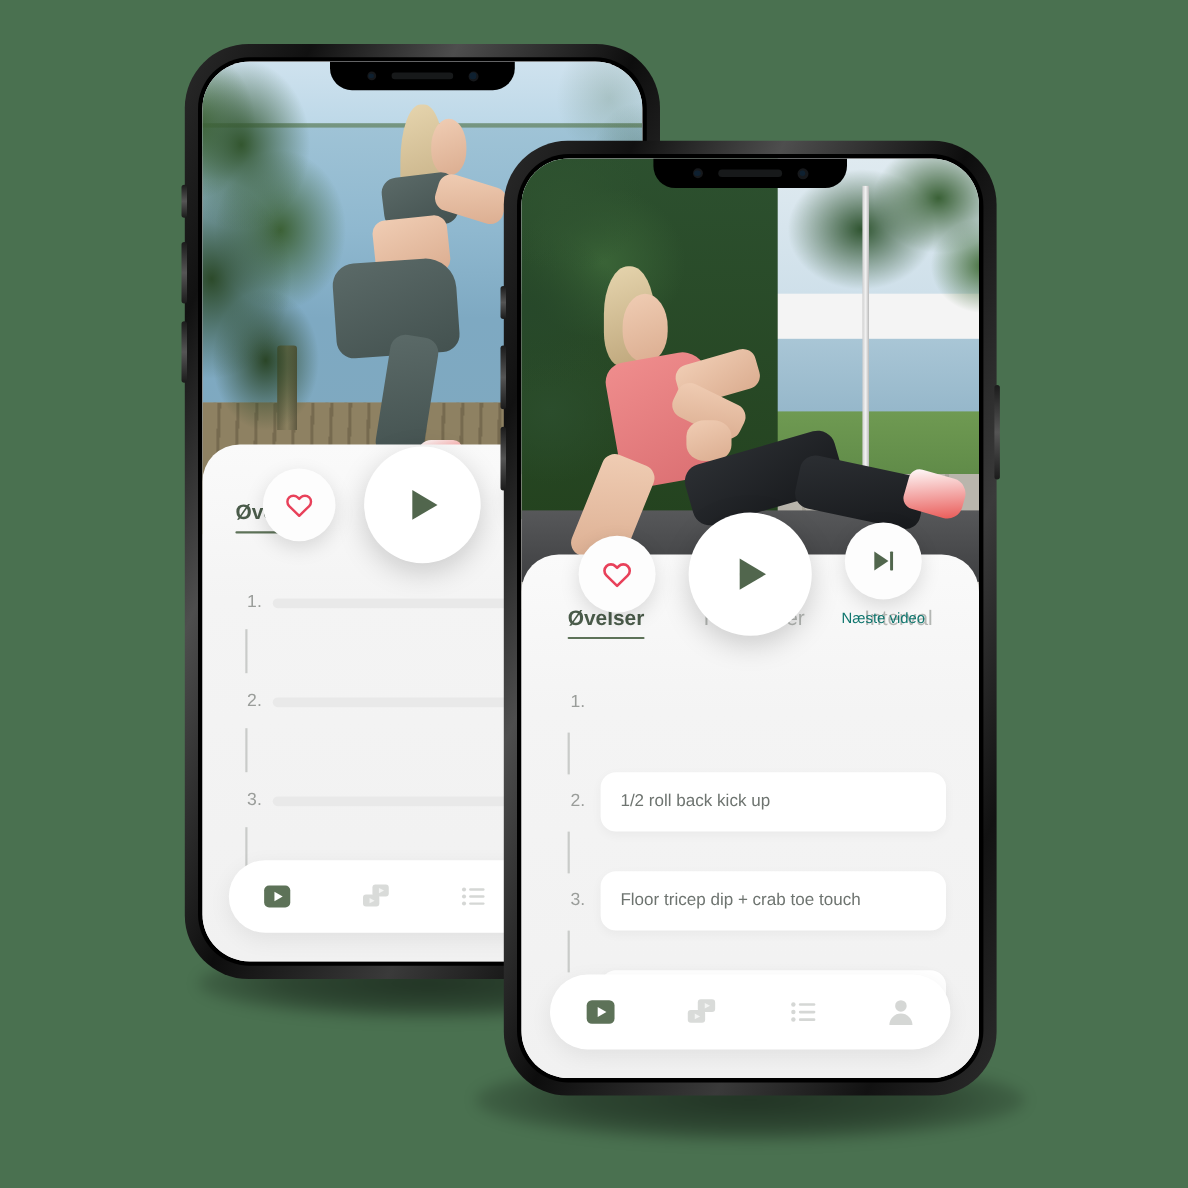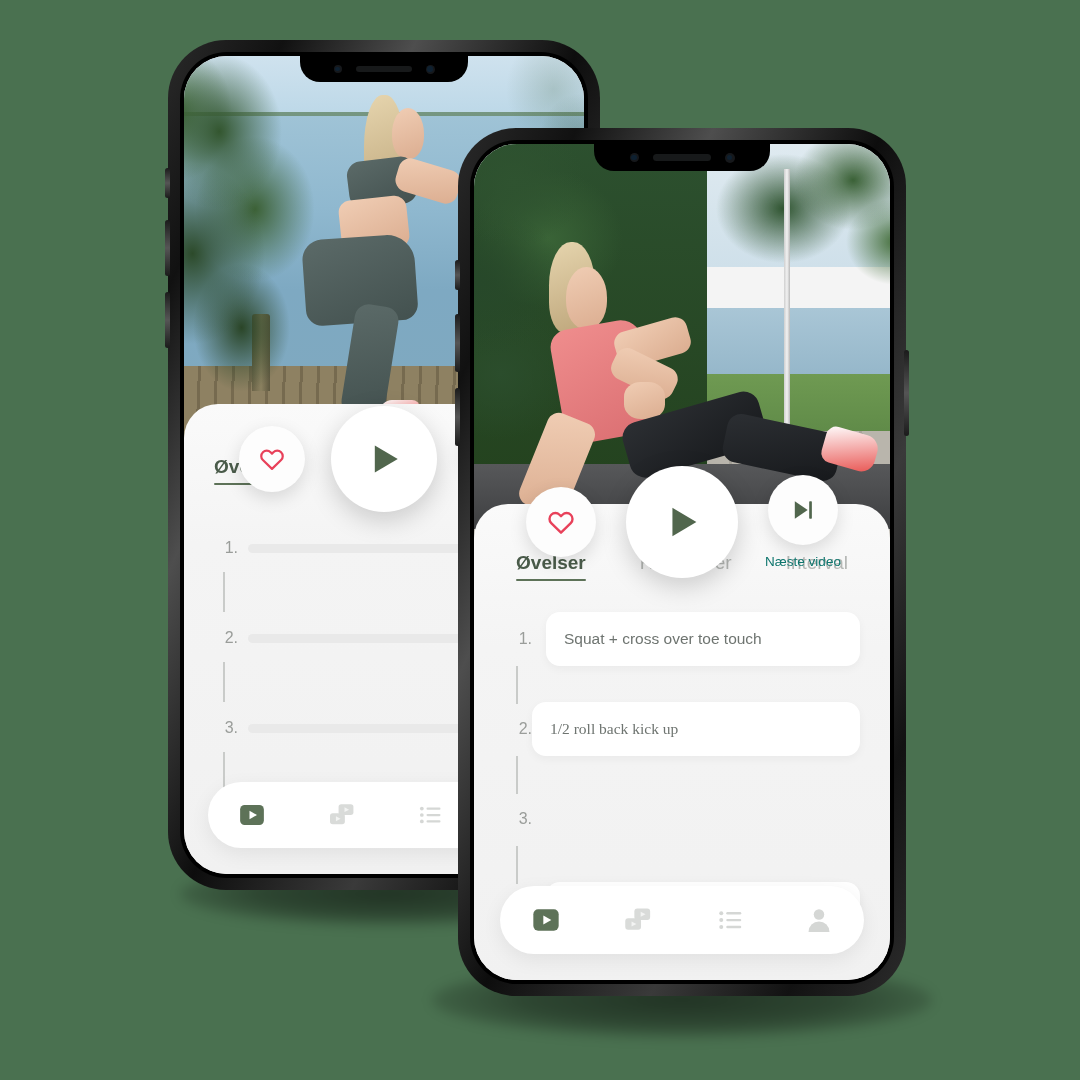--- a/index.html
+++ b/index.html
@@ -537,36 +537,36 @@
           <div class="tabs" style="top:48px; gap:54px; font-size:19px;">
             <div class="tab active">Øvelser</div>
             <div class="tab">Redskaber</div>
             <div class="tab">Interval</div>
           </div>
 
           <div class="ex-list" style="top:108px; padding:0 30px;">
 
             <div class="ex-row" style="height:54px;">
               <div class="ex-num" style="width:28px; font-size:16px;">1.</div>
-              <div class="ex-card" style="height:100%; margin-left:14px;">
-                <div class="ex-text" style="font-size:15.5px; padding-left:18px;">Squat + cross over toe touch</div>
-              </div>
             </div>
             <div class="connector" style="left:42px; top:54px; height:38px;"></div>
 
             <div class="ex-row" style="height:54px; margin-top:36px;">
               <div class="ex-num" style="width:28px; font-size:16px;">2.</div>
-              <div class="ex-card" style="height:100%; font-family:Liberation Serif, serif;">
+              <div class="ex-card" style="height:100%; margin-left:14px;">
                 <div class="ex-text" style="font-size:15.5px; padding-left:18px;">1/2 roll back kick up</div>
               </div>
             </div>
             <div class="connector" style="left:42px; top:144px; height:38px;"></div>
 
             <div class="ex-row" style="height:54px; margin-top:36px;">
               <div class="ex-num" style="width:28px; font-size:16px;">3.</div>
+              <div class="ex-card" style="height:100%; margin-left:14px;">
+                <div class="ex-text" style="font-size:15.5px; padding-left:18px;">Floor tricep dip + crab toe touch</div>
+              </div>
             </div>
             <div class="connector" style="left:42px; top:234px; height:38px;"></div>
 
             <div class="ex-row" style="height:54px; margin-top:36px;">
               <div class="ex-num" style="width:28px; font-size:16px;">4.</div>
               <div class="ex-card" style="height:100%; margin-left:14px;">
                 <div class="ex-text" style="font-size:15.5px; padding-left:18px;">Up &amp; down plank  + squat walk up</div>
               </div>
             </div>
           </div>

